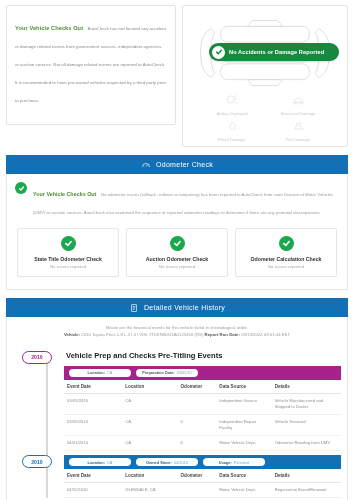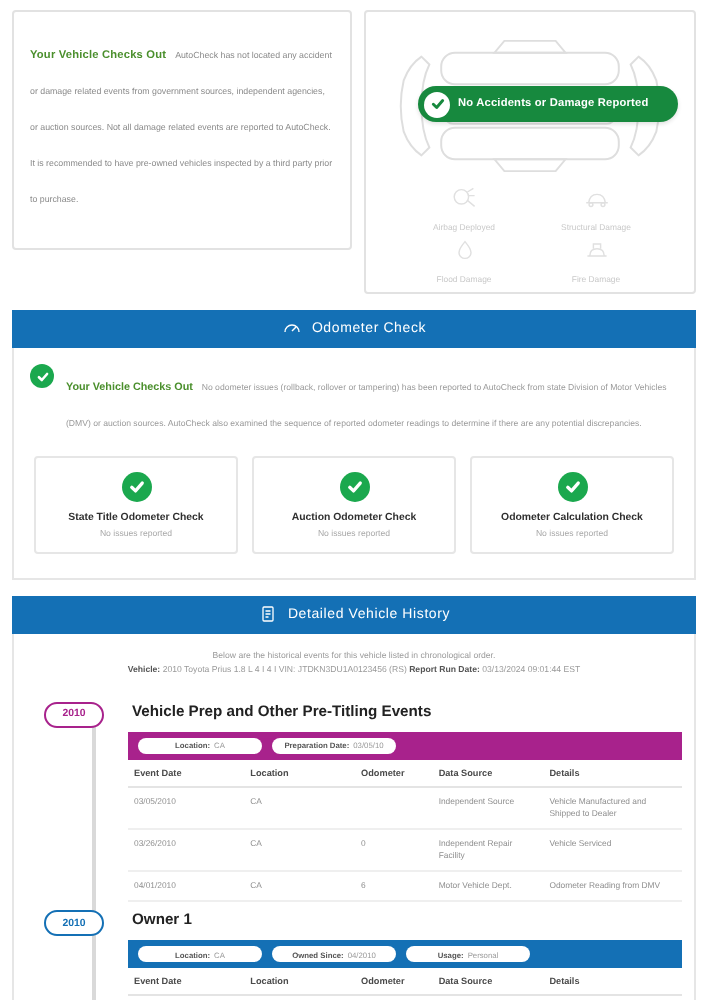--- a/index.html
+++ b/index.html
@@ -286,21 +286,21 @@
         <span>03/13/2024 09:01:44 EST</span>
       </div>
     </div>
 
     <div class="timeline">
       <div class="tl-rail"></div>
 
       <div class="tl-block">
         <div class="year-badge">2010</div>
         <div class="tl-content">
-          <div class="tl-title">Vehicle Prep and Other Pre-Titling Events</div>
+          <div class="tl-title">Vehicle Prep and Checks Pre-Titling Events</div>
           <div class="chip-bar">
             <div class="chip">
               <span class="chip-label">Location:</span>
               <span class="chip-value">CA</span>
             </div>
             <div class="chip">
               <span class="chip-label">Preparation Date:</span>
               <span class="chip-value">03/05/10</span>
             </div>
           </div>
@@ -337,21 +337,20 @@
                 <td>Odometer Reading from DMV</td>
               </tr>
             </tbody>
           </table>
         </div>
       </div>
 
       <div class="tl-block">
         <div class="year-badge blue">2010</div>
         <div class="tl-content">
-          <div class="tl-title">Owner 1</div>
           <div class="chip-bar blue">
             <div class="chip">
               <span class="chip-label">Location:</span>
               <span class="chip-value">CA</span>
             </div>
             <div class="chip">
               <span class="chip-label">Owned Since:</span>
               <span class="chip-value">04/2010</span>
             </div>
             <div class="chip">

